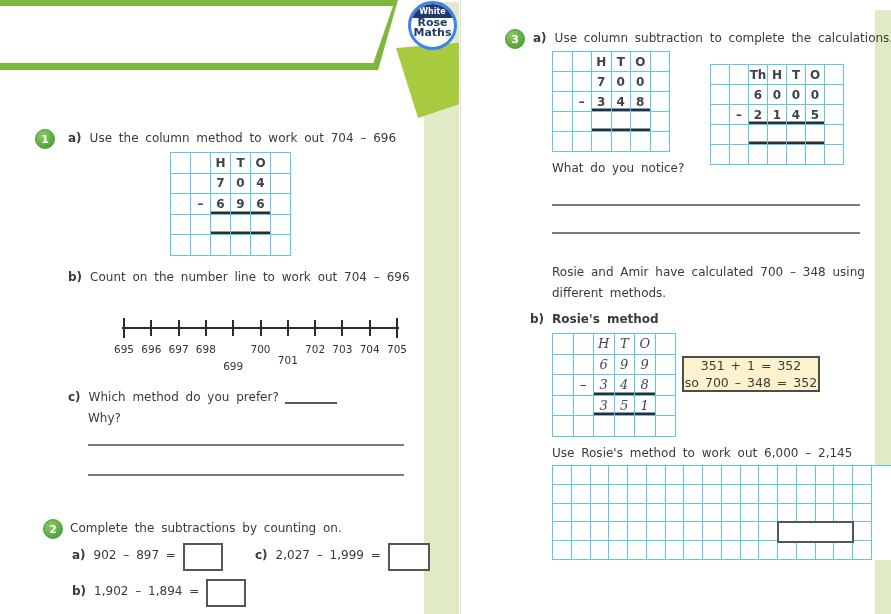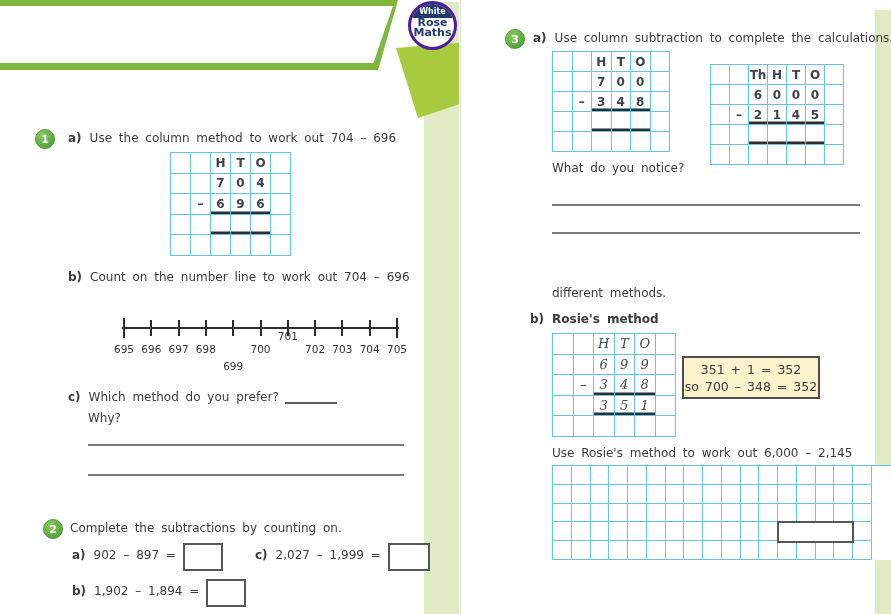--- a/index.html
+++ b/index.html
@@ -14,21 +14,21 @@
         clip-path:polygon(0 0,100% 0,95% 100%,0 100%);}
   .banner{left:0;top:9px;width:388px;height:50px;background:#acca3e;
         clip-path:polygon(0 0,100% 0,95.5% 100%,0 100%);display:flex;align-items:center;}
   .title{margin-left:40px;color:#fff;font-weight:bold;font-size:17px;word-spacing:5px;letter-spacing:.2px;}
   .strip{background:#e0eac4;}
   .quad{left:396px;top:42px;width:63px;height:76px;background:#a8ca3e;
         clip-path:polygon(0 8%,100% 1%,100% 82%,35% 100%);}
   .divider{left:460px;top:0;width:1px;height:614px;background:#dedede;}
 
   
-  .logo{left:408px;top:1px;width:49px;height:49px;border-radius:50%;background:#4c1d95;}
+  .logo{left:408px;top:1px;width:49px;height:49px;border-radius:50%;background:#3b82f6;}
   .logo-inner{position:absolute;inset:3px;background:#fff;border-radius:50%;overflow:hidden;text-align:center;}
   .logo-top{height:14px;background:#1f3b6c;color:#fff;font-size:8px;font-weight:bold;line-height:15px;}
   .logo-line{color:#1f3b6c;font-size:11px;font-weight:bold;line-height:10px;}
 
   
   .badge{width:20px;height:20px;border-radius:50%;border:1px solid #4e9c37;box-sizing:border-box;
          background:radial-gradient(circle at 35% 30%,#8dca62,#51a23a 78%);
          color:#fff;font-size:11px;font-weight:bold;display:flex;align-items:center;justify-content:center;}
 
   
@@ -51,21 +51,21 @@
   .nl-line{position:absolute;left:14px;top:15px;width:277px;height:2px;background:#2c2c2e;}
   .nl-tick{position:absolute;width:2px;background:#2c2c2e;}
   .nl-label{position:absolute;width:34px;text-align:center;font-size:10.5px;color:#333;}
 
   
   .ansline{height:0;border-top:2px solid #7b7b7b;}
   .blank{display:inline-block;width:52px;height:13px;border-bottom:2px solid #58595b;margin-left:6px;}
   .ansbox{width:36px;height:24px;border:2px solid #55565a;background:#fff;margin-left:7px;margin-top:-5px;}
 
   
-  .notebox{left:682px;top:356px;width:138px;height:43px;background:#fcf3cd;border:2px solid #4d4d4f;
+  .notebox{left:682px;top:356px;width:138px;height:36px;background:#fcf3cd;border:2px solid #4d4d4f;
            box-sizing:border-box;display:flex;flex-direction:column;justify-content:center;align-items:center;}
   .notebox div{font-size:12.5px;color:#3b3b3d;line-height:17px;word-spacing:2px;}
 
   
   .workwrap{position:relative;}
   .workbox{position:absolute;border:2px solid #55565a;background:#fff;box-sizing:border-box;}
 </style>
 </head>
 <body>
 
@@ -141,21 +141,21 @@
       <div class="nl-label" style="left: 26.3px; top: 31px;">696</div>
       <div class="nl-tick" style="left: 69.6px; top: 8px; height: 16px;"></div>
       <div class="nl-label" style="left: 53.6px; top: 31px;">697</div>
       <div class="nl-tick" style="left: 96.9px; top: 8px; height: 16px;"></div>
       <div class="nl-label" style="left: 80.9px; top: 31px;">698</div>
       <div class="nl-tick" style="left: 124.2px; top: 8px; height: 16px;"></div>
       <div class="nl-label" style="left: 108.2px; top: 48px;">699</div>
       <div class="nl-tick" style="left: 151.5px; top: 8px; height: 16px;"></div>
       <div class="nl-label" style="left: 135.5px; top: 31px;">700</div>
       <div class="nl-tick" style="left: 178.8px; top: 8px; height: 16px;"></div>
-      <div class="nl-label" style="left: 162.8px; top: 18px; text-align: center;">701</div>
+      <div class="nl-label" style="left: 162.8px; top: 42px; text-align: center;">701</div>
       <div class="nl-tick" style="left: 206.1px; top: 8px; height: 16px;"></div>
       <div class="nl-label" style="left: 190.1px; top: 31px;">702</div>
       <div class="nl-tick" style="left: 233.4px; top: 8px; height: 16px;"></div>
       <div class="nl-label" style="left: 217.4px; top: 31px;">703</div>
       <div class="nl-tick" style="left: 260.7px; top: 8px; height: 16px;"></div>
       <div class="nl-label" style="left: 244.7px; top: 31px;">704</div>
       <div class="nl-tick" style="left: 288px; top: 6px; height: 20px;"></div>
       <div class="nl-label" style="left: 272px; top: 31px;">705</div>
     </div>
 
@@ -266,20 +266,21 @@
       <div class="cell"></div>
       <div class="cell"></div>
       <div class="cell"></div>
     </div>
 
   <div class="abs txt" style="left:552px;top:161px;">What do you notice?</div>
 
   <div class="abs ansline" style="left:552px;top:204px;width:308px;"></div>
   <div class="abs ansline" style="left:552px;top:232px;width:308px;"></div>
 
+  <div class="abs txt" style="left:552px;top:265px;">Rosie and Amir have calculated 700 – 348 using</div>
   <div class="abs txt" style="left:552px;top:286px;">different methods.</div>
 
   <div class="abs txt row" style="left:530px;top:312px;">
     <b>b)</b>
     <span class="bold">Rosie's method</span>
   </div>
 
   <div class="abs cellgrid" style="left: 552px; top: 333px; grid-template-columns: repeat(6, 20.5px); grid-template-rows: repeat(5, 20.5px);">
       <div class="cell"></div>
       <div class="cell"></div>

